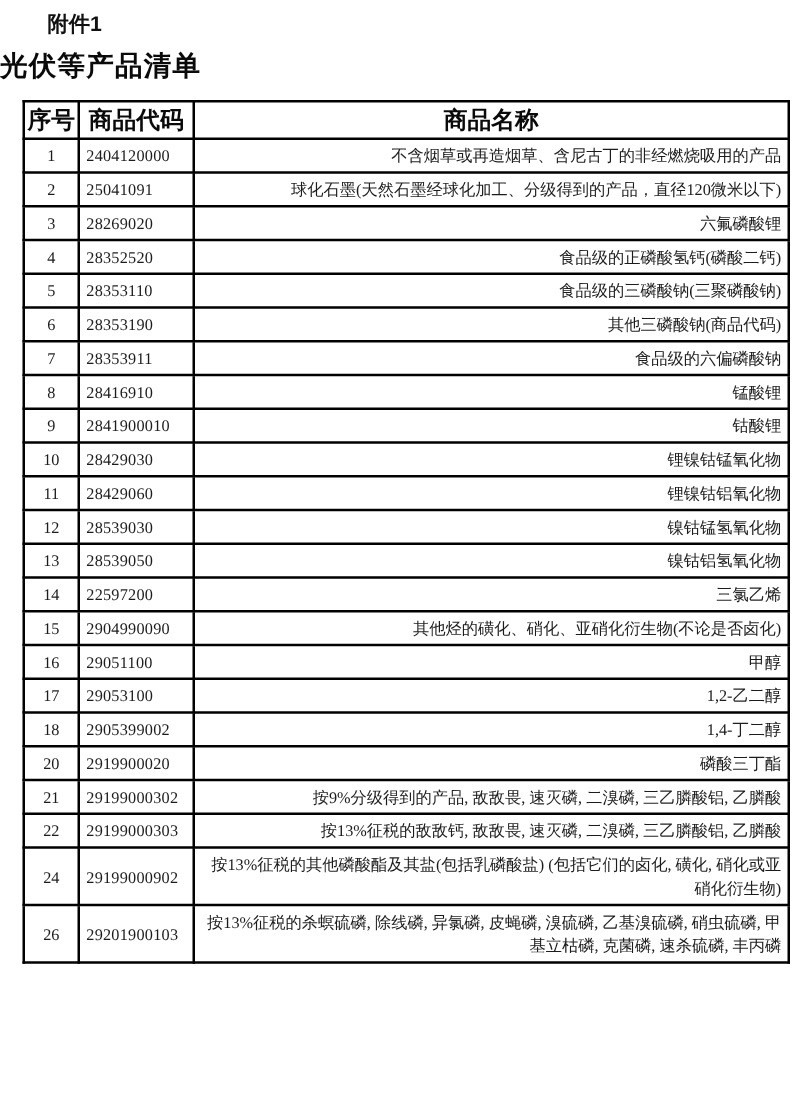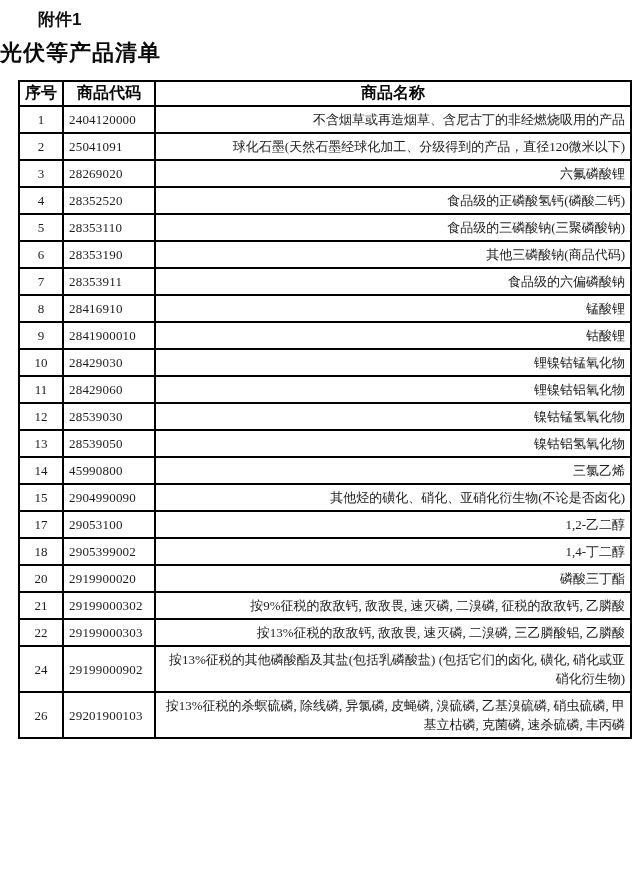--- a/index.html
+++ b/index.html
@@ -49,21 +49,21 @@
   }
   table.products th,
   table.products td {
     border: 2px solid #000;
     vertical-align: middle;
     box-sizing: border-box;
   }
   table.products th {
     font-family: Liberation Mono, monospace;
     font-weight: 700;
-    font-size: 16px;
+    font-size: 19px;
     text-align: center;
     height: 20px;
     padding: 1px 2px;
     color: #0a0a0a;
   }
   table.products td {
     font-size: 13px;
     line-height: 19px;
     padding: 3px 5px;
     height: 20px;
@@ -169,47 +169,52 @@
           <td class="code">28539030</td>
           <td class="name">镍钴锰氢氧化物</td>
         </tr>
         <tr>
           <td class="no">13</td>
           <td class="code">28539050</td>
           <td class="name">镍钴铝氢氧化物</td>
         </tr>
         <tr>
           <td class="no">14</td>
-          <td class="code">45990800</td>
+          <td class="code">22597200</td>
           <td class="name">三氯乙烯</td>
         </tr>
         <tr>
           <td class="no">15</td>
           <td class="code">2904990090</td>
           <td class="name">其他烃的磺化、硝化、亚硝化衍生物(不论是否卤化)</td>
         </tr>
         <tr>
+          <td class="no">16</td>
+          <td class="code">29051100</td>
+          <td class="name">甲醇</td>
+        </tr>
+        <tr>
           <td class="no">17</td>
           <td class="code">29053100</td>
           <td class="name">1,2-乙二醇</td>
         </tr>
         <tr>
           <td class="no">18</td>
           <td class="code">2905399002</td>
           <td class="name">1,4-丁二醇</td>
         </tr>
         <tr>
           <td class="no">20</td>
           <td class="code">2919900020</td>
           <td class="name">磷酸三丁酯</td>
         </tr>
         <tr>
           <td class="no">21</td>
           <td class="code">29199000302</td>
-          <td class="name">按9%征税的敌敌钙, 敌敌畏, 速灭磷, 二溴磷, 征税的敌敌钙, 乙膦酸</td>
+          <td class="name">按9%分级得到的产品, 敌敌畏, 速灭磷, 二溴磷, 三乙膦酸铝, 乙膦酸</td>
         </tr>
         <tr>
           <td class="no">22</td>
           <td class="code">29199000303</td>
           <td class="name">按13%征税的敌敌钙, 敌敌畏, 速灭磷, 二溴磷, 三乙膦酸铝, 乙膦酸</td>
         </tr>
         <tr>
           <td class="no">24</td>
           <td class="code">29199000902</td>
           <td class="name">按13%征税的其他磷酸酯及其盐(包括乳磷酸盐) (包括它们的卤化, 磺化, 硝化或亚硝化衍生物)</td>

